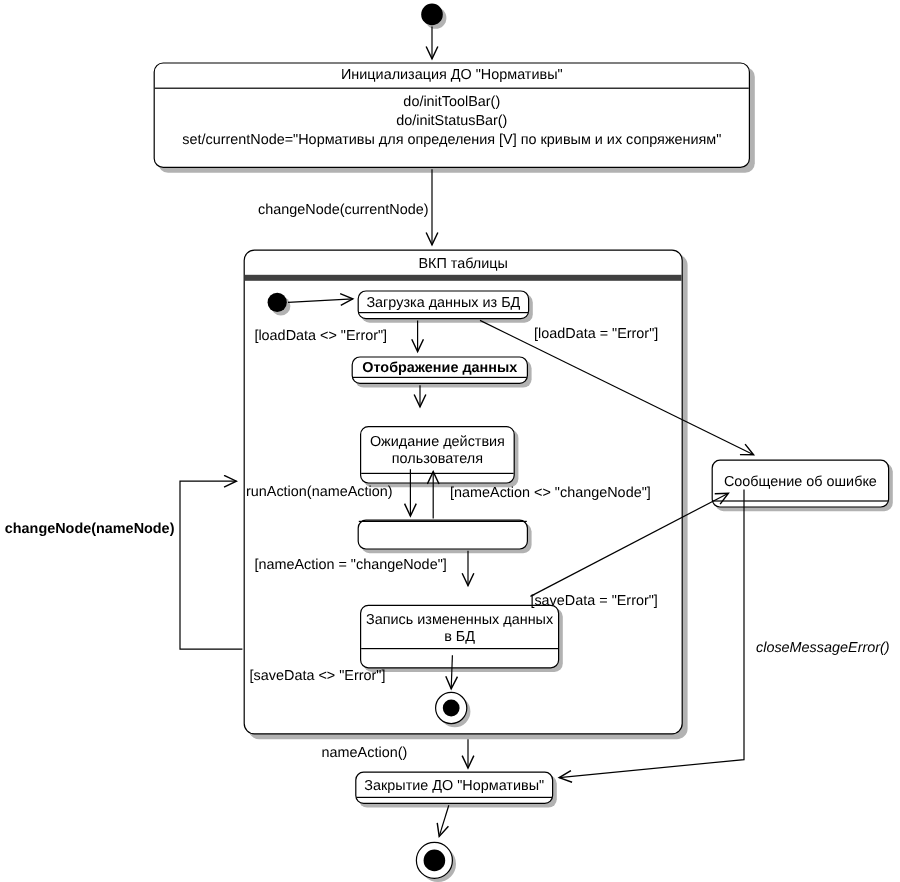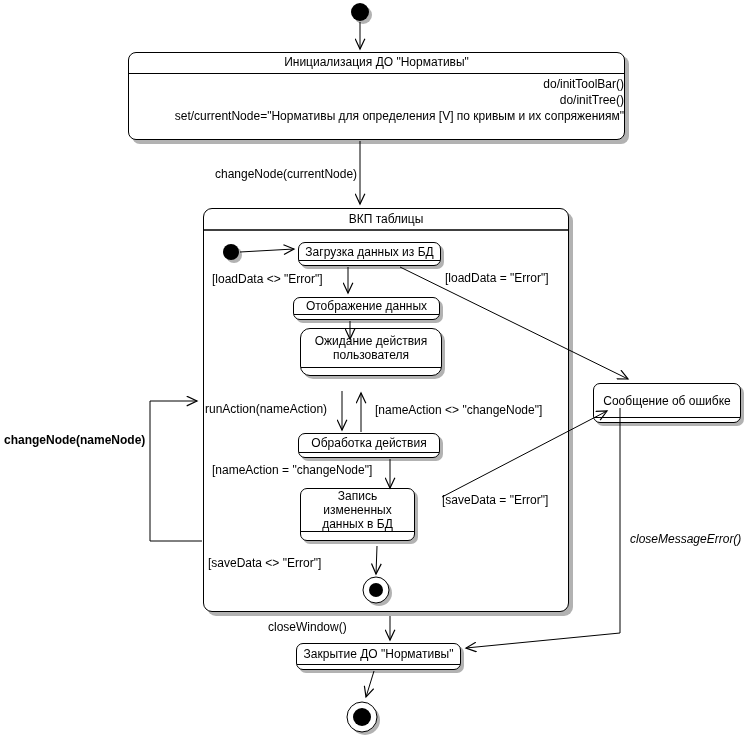--- a/index.html
+++ b/index.html
@@ -14,69 +14,68 @@
   }
   .state-name {
     flex:1; display:flex; align-items:center; justify-content:center;
     text-align:center; padding:0 3px; line-height:14px; white-space:normal;
   }
   .state-footer { border-top:1px solid #000; flex:0 0 auto; }
   .composite {
     position:absolute; background:#fff; border:1px solid #000; border-radius:9px;
     box-shadow:4px 4px 0 #b2b2b2; box-sizing:border-box;
   }
-  .composite-title { border-bottom:2px solid #404040; text-align:center; height:20px; line-height:20px; }
+  .composite-title { border-bottom:5px solid #404040; text-align:center; height:20px; line-height:20px; }
   .init-state {
     position:absolute; background:#fff; border:1px solid #000; border-radius:8px;
     box-shadow:4px 4px 0 #b2b2b2; box-sizing:border-box;
   }
   .init-title { border-bottom:1px solid #000; text-align:center; height:20px; line-height:19px; }
-  .init-actions { text-align:right; line-height:16px; padding-top:2px; }
+  .init-actions { text-align:center; line-height:16px; padding-top:2px; }
   .edge-label { position:absolute; white-space:nowrap; }
   svg.edges { position:absolute; left:0; top:0; pointer-events:none; }
 </style>
 </head>
 <body>
 
 <div class="canvas">
 
   <div class="composite" style="left:203px; top:208px; width:366px; height:404px;">
     <div class="composite-title">ВКП таблицы</div>
   </div>
 
   <div class="init-state" style="left:128px; top:52px; width:497px; height:88px;">
     <div class="init-title">Инициализация ДО "Нормативы"</div>
     <div class="init-actions">
       <div>do/initToolBar()</div>
-      <div>do/initTree()</div>
+      <div>do/initStatusBar()</div>
       <div>set/currentNode="Нормативы для определения [V] по кривым и их сопряжениям"</div>
     </div>
   </div>
 
   <div class="state" style="left:298px; top:242px; width:143px; height:24px;">
     <div class="state-name">Загрузка данных из БД</div>
     <div class="state-footer" style="height:4px;"></div>
   </div>
 
-  <div class="state" style="left:293px; top:297px; width:147px; height:23px;">
+  <div class="state" style="left:293px; top:297px; width:147px; height:23px;font-weight:bold;">
     <div class="state-name">Отображение данных</div>
     <div class="state-footer" style="height:4px;"></div>
   </div>
 
-  <div class="state" style="left:300px; top:328px; width:142px; height:48px;border-radius:10px;">
+  <div class="state" style="left:300px; top:355px; width:129px; height:48px;">
     <div class="state-name">Ожидание действия пользователя</div>
     <div class="state-footer" style="height:7px;"></div>
   </div>
 
   <div class="state" style="left:298px; top:433px; width:142px; height:25px;">
-    <div class="state-name">Обработка действия</div>
     <div class="state-footer" style="height:4px;"></div>
   </div>
 
-  <div class="state" style="left:300px; top:488px; width:115px; height:53px;">
+  <div class="state" style="left:300px; top:504px; width:166px; height:53px;">
     <div class="state-name">Запись измененных данных в БД</div>
     <div class="state-footer" style="height:15px;"></div>
   </div>
 
   <div class="state" style="left:593px; top:383px; width:148px; height:40px;">
     <div class="state-name">Сообщение об ошибке</div>
     <div class="state-footer" style="height:4px;"></div>
   </div>
 
   <div class="state" style="left:296px; top:643px; width:165px; height:27px;">
@@ -87,21 +86,21 @@
   <div class="edge-label" style="left:215px; top:167px;">changeNode(currentNode)</div>
   <div class="edge-label" style="left:212px; top:272px;">[loadData &lt;&gt; "Error"]</div>
   <div class="edge-label" style="left:445px; top:271px;">[loadData = "Error"]</div>
   <div class="edge-label" style="left:205px; top:402px;">runAction(nameAction)</div>
   <div class="edge-label" style="left:375px; top:403px;">[nameAction &lt;&gt; "changeNode"]</div>
   <div class="edge-label" style="left:212px; top:463px;">[nameAction = "changeNode"]</div>
   <div class="edge-label" style="left:442px; top:493px;">[saveData = "Error"]</div>
   <div class="edge-label" style="left:208px; top:556px;">[saveData &lt;&gt; "Error"]</div>
   <div class="edge-label" style="left:4px; top:433px;font-weight:bold;">changeNode(nameNode)</div>
   <div class="edge-label" style="left:630px; top:532px;font-style:italic;">closeMessageError()</div>
-  <div class="edge-label" style="left:268px; top:620px;">closeWindow()</div>
+  <div class="edge-label" style="left:268px; top:620px;">nameAction()</div>
 
   <svg class="edges" width="750" height="735" viewBox="0 0 750 735">
     <defs>
       <marker id="arr" viewBox="0 0 12 10" refX="10.5" refY="5" markerWidth="13" markerHeight="11" orient="auto">
         <path d="M1,0.5 L10.5,5 L1,9.5" fill="none" stroke="#000" stroke-width="1.1"></path>
       </marker>
     </defs>
 
     <circle cx="363" cy="15" r="9" fill="#b2b2b2"></circle>
     <circle cx="360" cy="12" r="9" fill="#000"></circle>

